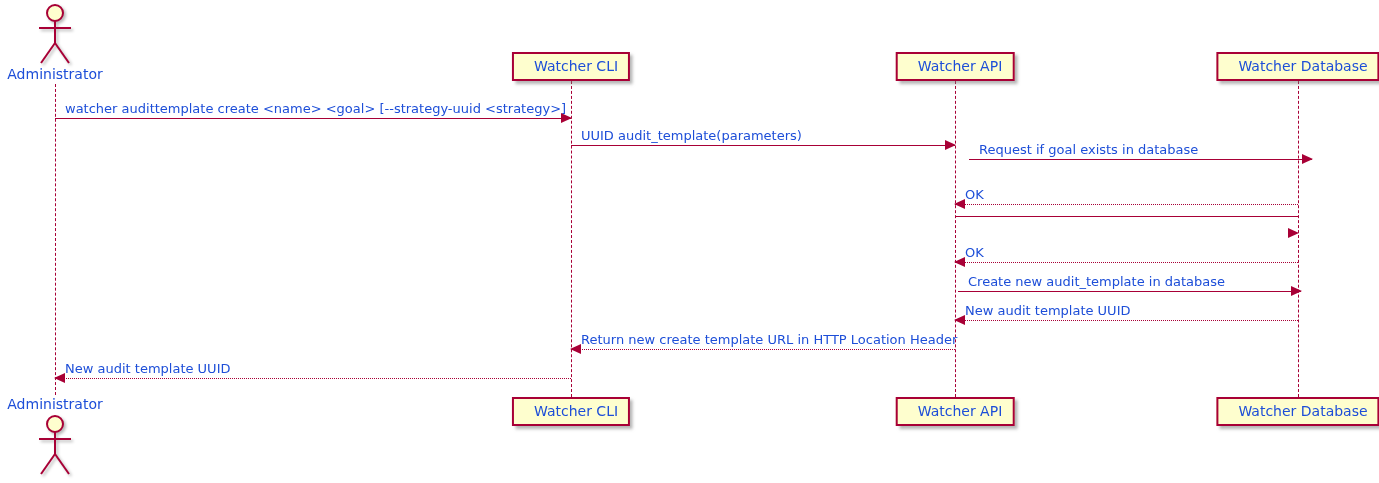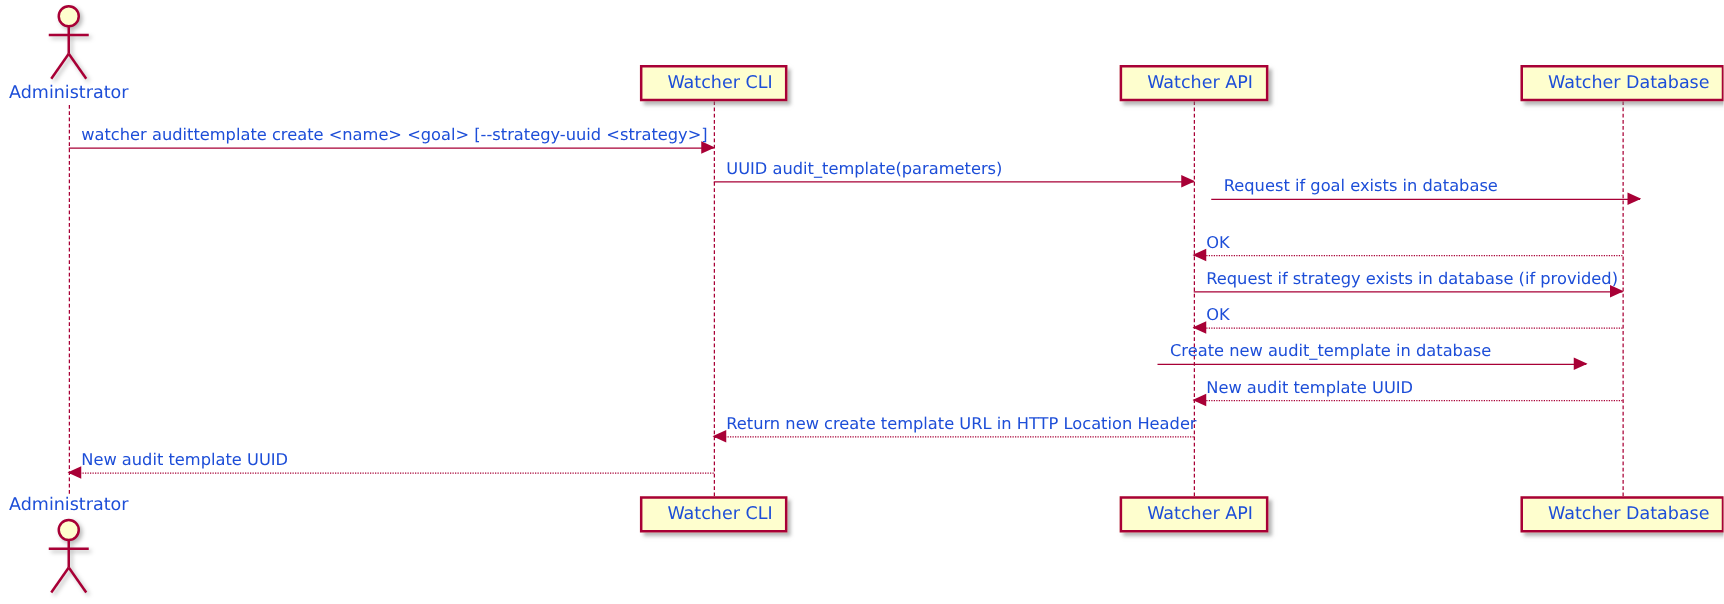--- a/index.html
+++ b/index.html
@@ -103,32 +103,31 @@
     <div class="msg-head"></div>
   </div>
 
   <div class="msg dotted left" style="left:955px; top:187px; width:343px;">
     <div class="msg-label">OK</div>
     <div class="msg-line"></div>
     <div class="msg-head"></div>
   </div>
 
   <div class="msg solid right" style="left:955px; top:216px; width:343px;">
-    <div class="msg-label">Request if strategy exists in database (if provided)</div>
     <div class="msg-line"></div>
     <div class="msg-head"></div>
   </div>
 
   <div class="msg dotted left" style="left:955px; top:245px; width:343px;">
     <div class="msg-label">OK</div>
     <div class="msg-line"></div>
     <div class="msg-head"></div>
   </div>
 
-  <div class="msg solid right" style="left:926px; top:274px; width:343px;">
+  <div class="msg solid right" style="left:958px; top:274px; width:343px;">
     <div class="msg-label">Create new audit_template in database</div>
     <div class="msg-line"></div>
     <div class="msg-head"></div>
   </div>
 
   <div class="msg dotted left" style="left:955px; top:303px; width:343px;">
     <div class="msg-label">New audit template UUID</div>
     <div class="msg-line"></div>
     <div class="msg-head"></div>
   </div>

